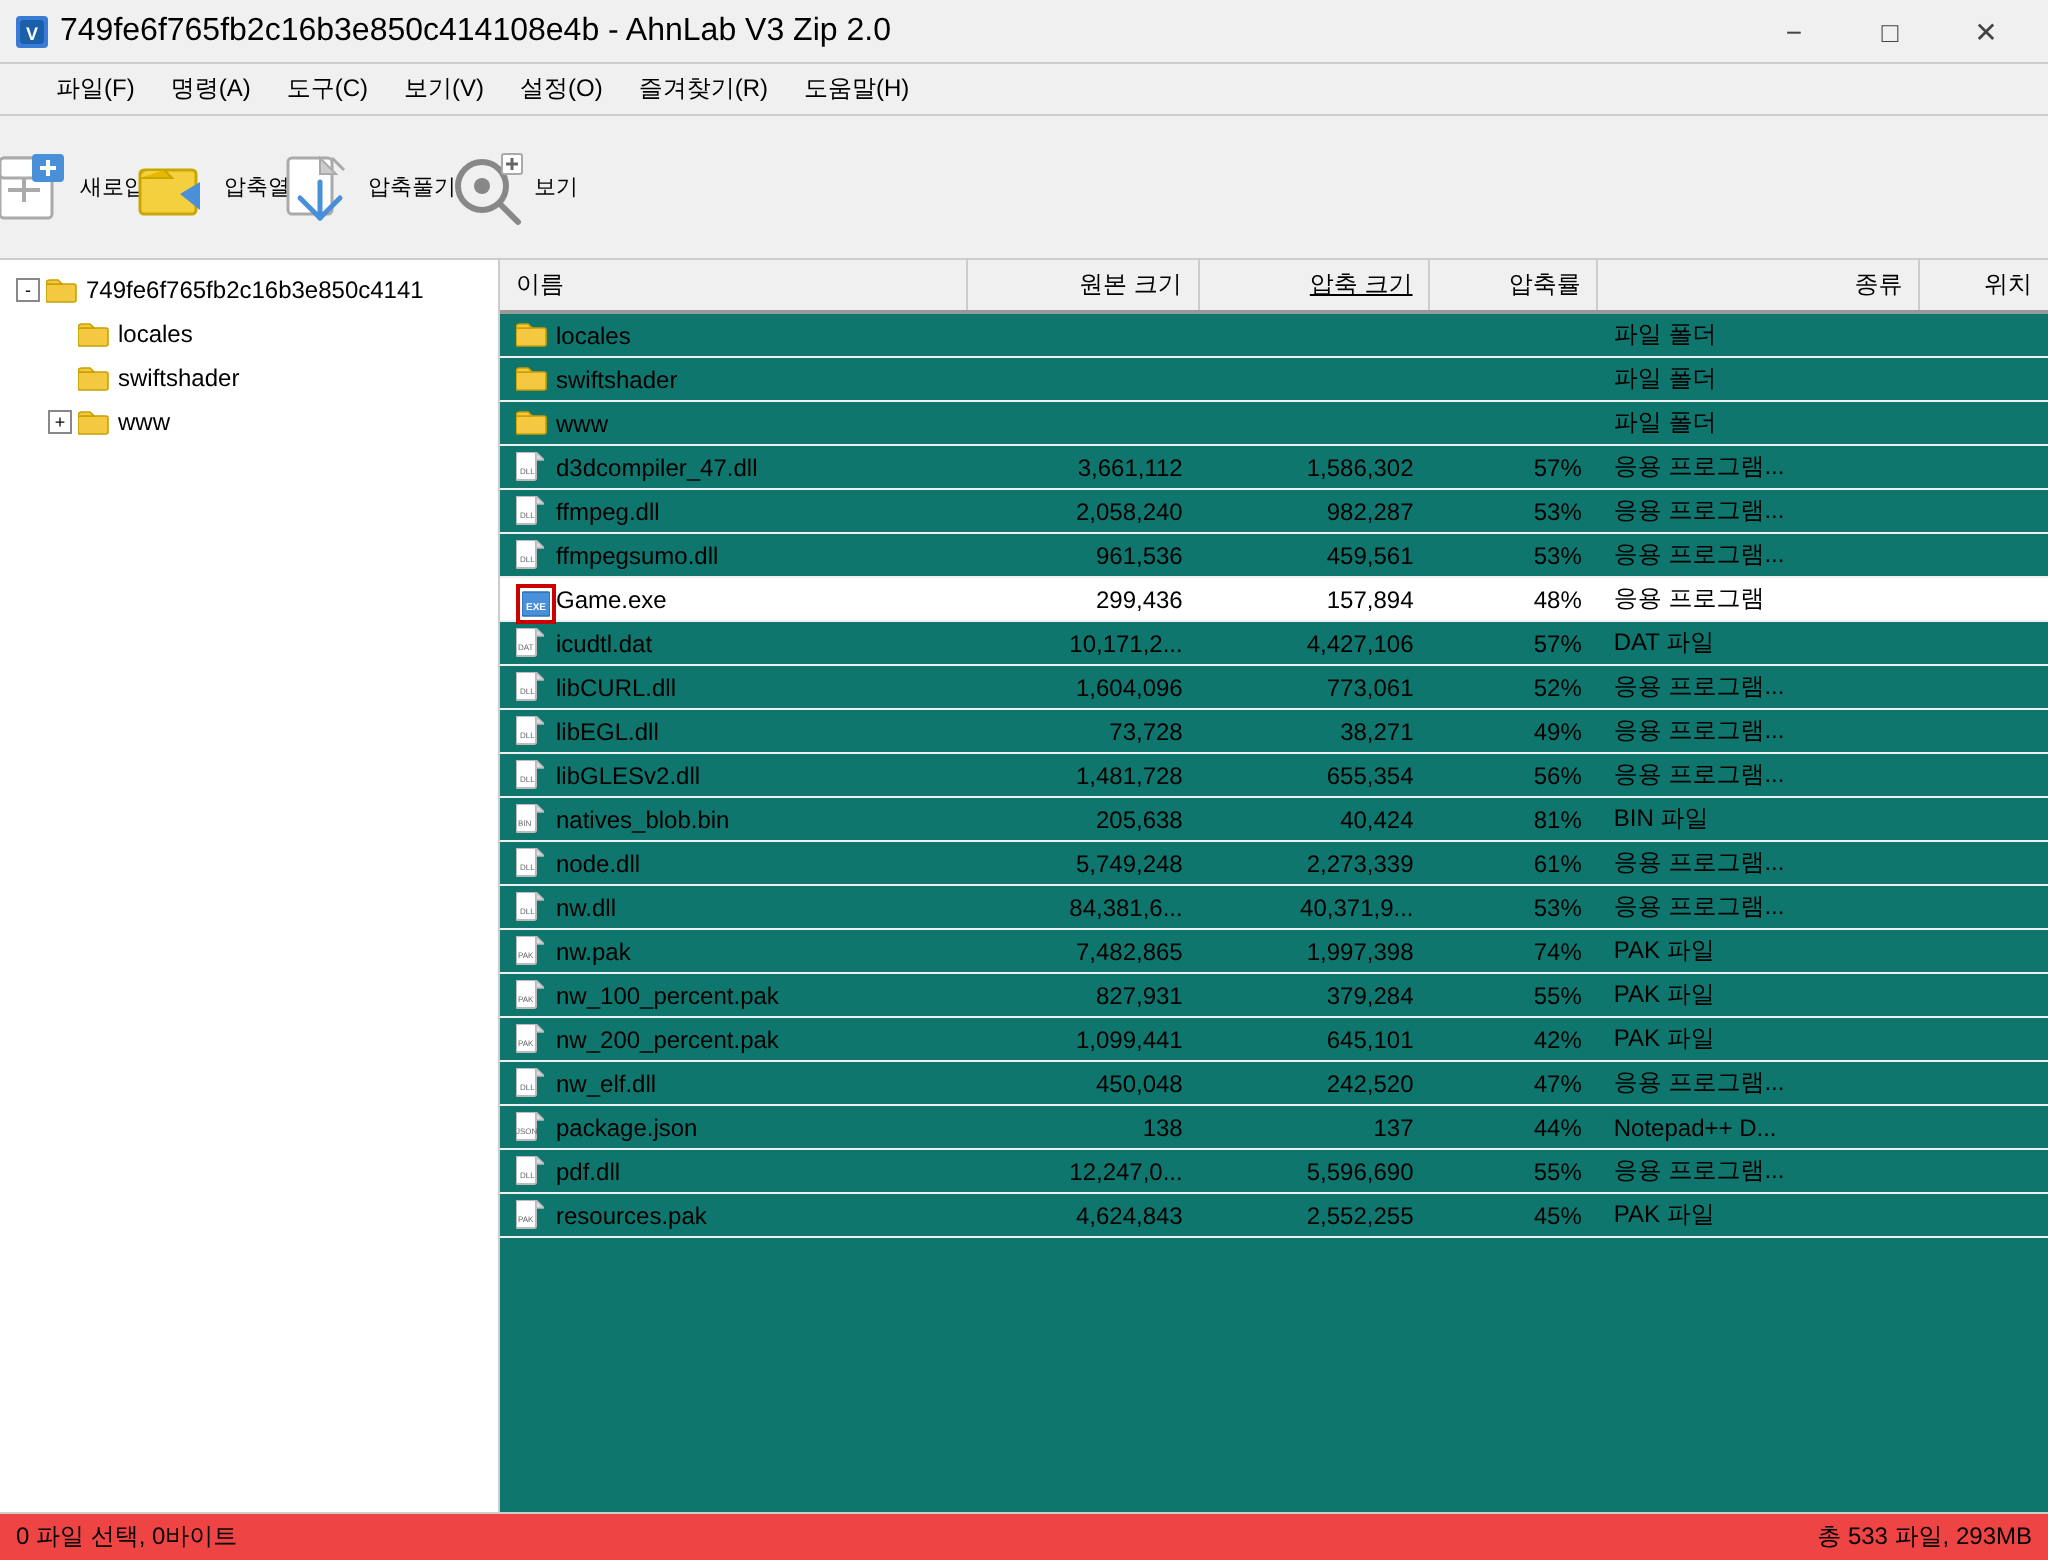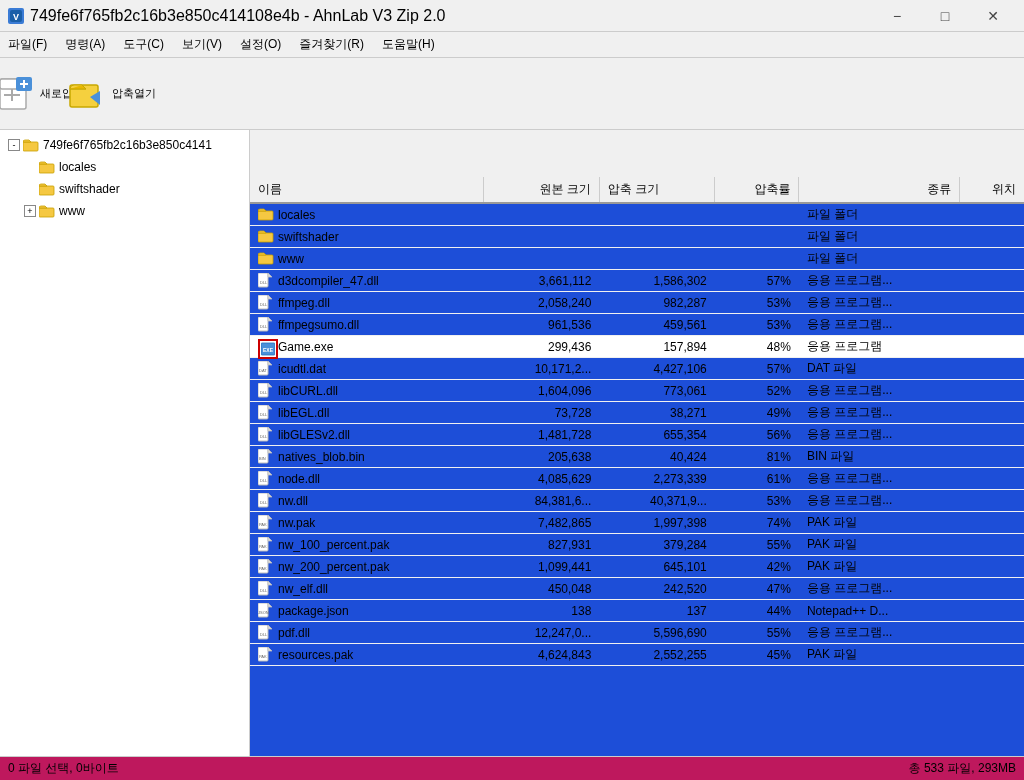--- a/index.html
+++ b/index.html
@@ -60,21 +60,21 @@
       justify-content: center;
       font-size: 14px;
       color: #444;
     }
 
     
     .menu-bar {
       background: #f0f0f0;
       display: flex;
       align-items: center;
-      padding: 2px 0;
+      padding: 2px 20px;
       height: 26px;
       border-bottom: 1px solid #ccc;
       gap: 2px;
     }
     .menu-item {
       padding: 3px 8px;
       cursor: pointer;
       font-size: 12px;
       color: #000;
       border-radius: 2px;
@@ -163,25 +163,24 @@
       margin-right: 4px;
       min-width: 16px;
     }
     .tree-item-label {
       font-size: 12px;
     }
 
     
     .right-panel {
       flex: 1;
-      background: #1d4ed8;
+      background: #0f766e;
       overflow: auto;
       display: flex;
       flex-direction: column;
-      margin-top: 47px;
     }
     .file-table {
       width: 100%;
       border-collapse: collapse;
     }
     .file-table thead tr {
       background: #f0f0f0;
       position: sticky;
       top: 0;
       z-index: 1;
@@ -213,21 +212,21 @@
       vertical-align: middle;
       margin-right: 4px;
     }
     .file-name-cell {
       display: flex;
       align-items: center;
     }
 
     
     .status-bar {
-      background: #be185d;
+      background: #ef4444;
       border-top: 1px solid #ccc;
       display: flex;
       justify-content: space-between;
       align-items: center;
       padding: 3px 8px;
       height: 24px;
       font-size: 12px;
     }
 
     
@@ -285,20 +284,45 @@
     <div class="toolbar-btn">
     <div class="toolbar-icon">
         <svg width="40" height="38" viewBox="0 0 40 38">
       <rect x="2" y="10" width="28" height="22" rx="2" fill="#f5d03e" stroke="#c8a800" stroke-width="1.5"></rect>
       <path d="M2 14 Q2 10 6 10 L14 10 L18 14 Z" fill="#f5d03e" stroke="#c8a800" stroke-width="1"></path>
       <path d="M14 10 L18 14 L2 14" fill="#e8b800" stroke="#c8a800" stroke-width="1"></path>
       <path d="M22 22 L32 16 L32 30 Z" fill="#4a90d9"></path>
     </svg>
       </div>
     <span class="toolbar-label">압축열기</span>
+  </div>
+    <div class="toolbar-btn">
+    <div class="toolbar-icon">
+        <svg width="40" height="38" viewBox="0 0 40 38">
+      <rect x="4" y="4" width="22" height="28" rx="2" fill="white" stroke="#aaa" stroke-width="1.5"></rect>
+      <path d="M20 4 L28 12 L20 12 Z" fill="#ccc" stroke="#aaa" stroke-width="1"></path>
+      <path d="M26 4 L32 10" stroke="#aaa" stroke-width="1.5"></path>
+      <path d="M10 24 L20 34 L30 24" fill="none" stroke="#4a90d9" stroke-width="2.5" stroke-linecap="round" stroke-linejoin="round"></path>
+      <line x1="20" y1="16" x2="20" y2="34" stroke="#4a90d9" stroke-width="2.5" stroke-linecap="round"></line>
+    </svg>
+      </div>
+    <span class="toolbar-label">압축풀기</span>
+  </div>
+    <div class="toolbar-btn">
+    <div class="toolbar-icon">
+        <svg width="40" height="38" viewBox="0 0 40 38">
+      <circle cx="18" cy="18" r="12" fill="none" stroke="#888" stroke-width="3"></circle>
+      <circle cx="18" cy="18" r="4" fill="#888"></circle>
+      <line x1="27" y1="27" x2="36" y2="36" stroke="#888" stroke-width="3" stroke-linecap="round"></line>
+      <rect x="28" y="2" width="10" height="10" rx="1" fill="white" stroke="#aaa" stroke-width="1"></rect>
+      <line x1="30" y1="7" x2="36" y2="7" stroke="#666" stroke-width="1.5"></line>
+      <line x1="33" y1="4" x2="33" y2="10" stroke="#666" stroke-width="1.5"></line>
+    </svg>
+      </div>
+    <span class="toolbar-label">보기</span>
   </div>
   </div>
 
 <div class="main-content">
 
   <div class="left-panel">
   <div class="tree-item">
   <div class="tree-expand">-</div>
   <span class="tree-folder-icon"><svg class="folder-svg" viewBox="0 0 16 14" xmlns="http://www.w3.org/2000/svg">
     <rect x="0" y="4" width="15" height="9" rx="1" fill="#f5c842" stroke="#c8a000" stroke-width="0.8"></rect>
@@ -331,21 +355,21 @@
     <span class="tree-item-label">www</span>
   </div>
     </div>
 
   <div class="right-panel">
     <table class="file-table">
       <thead>
         <tr>
         <th>이름</th>
             <th style="text-align: right;">원본 크기</th>
-            <th style="text-align: left;">압축 크기</th>
+            <th style="text-align: right; text-decoration: underline;">압축 크기</th>
             <th style="text-align: right;">압축률</th>
             <th style="text-align: right;">종류</th>
             <th style="text-align: right;">위치</th>
           </tr>
       </thead>
       <tbody id="file-tbody">
       <tr>
             <td>
               <div class="file-name-cell">
                 <span class="file-icon"><svg width="16" height="14" viewBox="0 0 16 14">
@@ -551,21 +575,21 @@
             <td>
               <div class="file-name-cell">
                 <span class="file-icon"><svg width="14" height="16" viewBox="0 0 14 16">
                     <rect x="0" y="0" width="10" height="14" rx="1" fill="white" stroke="#bbb" stroke-width="1"></rect>
                     <path d="M10 0 L14 4 L10 4 Z" fill="#ddd" stroke="#bbb" stroke-width="0.8"></path>
                     <text x="2" y="11" font-size="4" fill="#666">DLL</text>
                   </svg></span>
                 <span>node.dll</span>
               </div>
             </td>
-            <td class="num">4,085,629</td>
+            <td class="num">5,749,248</td>
             <td class="num">2,273,339</td>
             <td class="num">61%</td>
             <td>응용 프로그램...</td>
             <td></td>
           </tr>
           <tr>
             <td>
               <div class="file-name-cell">
                 <span class="file-icon"><svg width="14" height="16" viewBox="0 0 14 16">
                     <rect x="0" y="0" width="10" height="14" rx="1" fill="white" stroke="#bbb" stroke-width="1"></rect>

